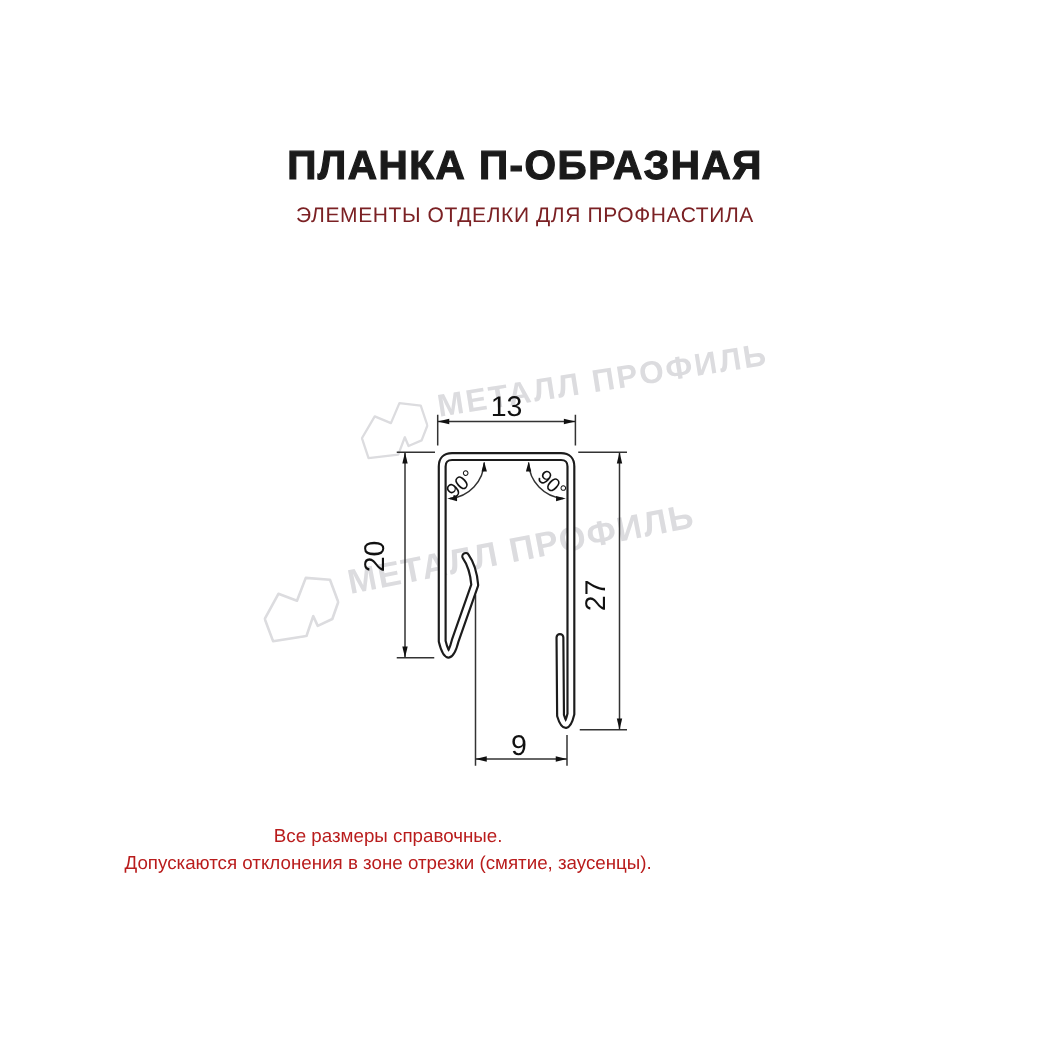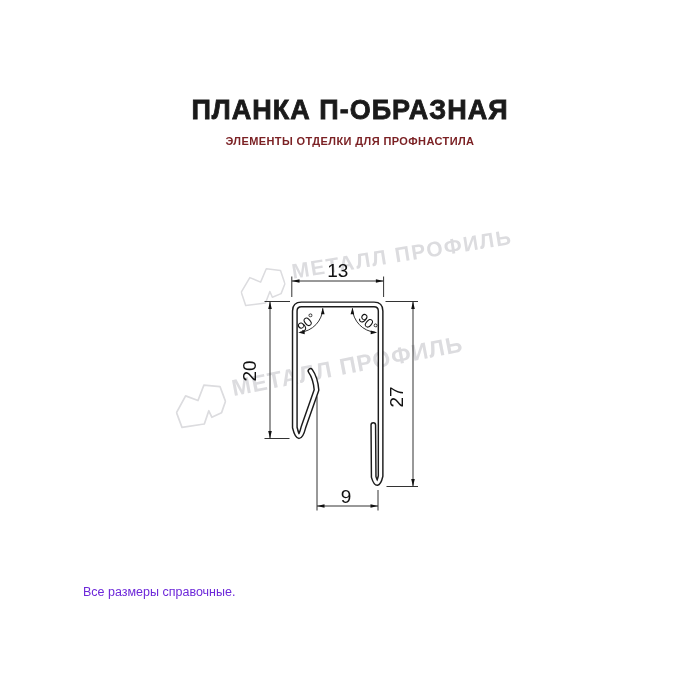--- a/index.html
+++ b/index.html
@@ -2,37 +2,37 @@
 <html><head>
 <meta charset="utf-8">
 <style>
   html,body{margin:0;padding:0;background:#ffffff;}
   #page{position:relative;width:700px;height:700px;background:#ffffff;overflow:hidden;
         font-family:"Liberation Sans",sans-serif;}
   
   .header{position:absolute;top:97px;left:0;width:700px;text-align:center;z-index:5;}
   .title{font-weight:bold;font-size:27px;line-height:26px;letter-spacing:1px;color:#1a1a1a;
          -webkit-text-stroke:0.8px #1a1a1a;}
-  .subtitle{margin-top:12px;font-weight:bold;font-size:11px;letter-spacing:0.4px;color:#7b2124;}
+  .subtitle{margin-top:12px;font-weight:normal;font-size:14px;letter-spacing:0.4px;color:#7b2124;}
   
   .wm{position:absolute;z-index:1;color:#dcdcdf;white-space:nowrap;}
   .wm .wm-row{display:flex;align-items:center;gap:8px;}
   .wm-text{font-weight:bold;color:#dcdcdf;}
   .wm1{left:243px;top:252px;transform:rotate(-9deg);transform-origin:left bottom;}
   .wm1 .wm-text{font-size:21px;letter-spacing:1.5px;}
   .wm1 svg{margin-top:18px;}
   .wm2{left:179px;top:368px;transform:rotate(-11deg);transform-origin:left bottom;}
   .wm2 .wm-text{font-size:23px;letter-spacing:1px;}
   .wm2 svg{margin-top:20px;}
   
   .drawing{position:absolute;left:230px;top:225px;z-index:2;}
   .dim{font-family:"Liberation Sans",sans-serif;font-size:19px;fill:#111;}
   .ang{font-family:"Liberation Sans",sans-serif;font-size:13.5px;fill:#111;}
   
-  .footer{position:absolute;left:83px;top:584px;z-index:5;font-size:12.5px;line-height:17.5px;color:#6d28d9;text-align:center;}
+  .footer{position:absolute;left:83px;top:549px;z-index:5;font-size:12.5px;line-height:17.5px;color:#b91c1c;text-align:center;}
 </style>
 </head>
 <body>
 
 <div id="page">
 
   <div class="wm wm1">
     <div class="wm-row">
       <svg width="46" height="38" viewBox="0 0 60 48">
         <path d="M4,46 L1,28 L15,11 L28,19 L38,3 L56,8 L59,26 L52,38 L40,41 L38,33 L30,47 Z" fill="#ffffff" stroke="#dcdcdf" stroke-width="2" stroke-linejoin="round"></path>
@@ -111,15 +111,16 @@
     <g>
       <path d="M 352.4 308.3 A 25 25 0 0 0 375.4 332.3" fill="none" stroke="#333" stroke-width="1"></path>
       <polygon points="352.4,307.8 350.6,314.3 354.2,314.3" fill="#111"></polygon>
       <polygon points="377.2,332.4 370.7,330.6 370.7,334.2" fill="#111"></polygon>
       <text class="ang" transform="translate(365,326) rotate(42)" text-anchor="middle">90°</text>
     </g>
   </svg>
 
   <div class="footer">
     <div>Все размеры справочные.</div>
+    <div>Допускаются отклонения в зоне отрезки (смятие, заусенцы).</div>
   </div>
 
 </div>
 
 </body></html>

